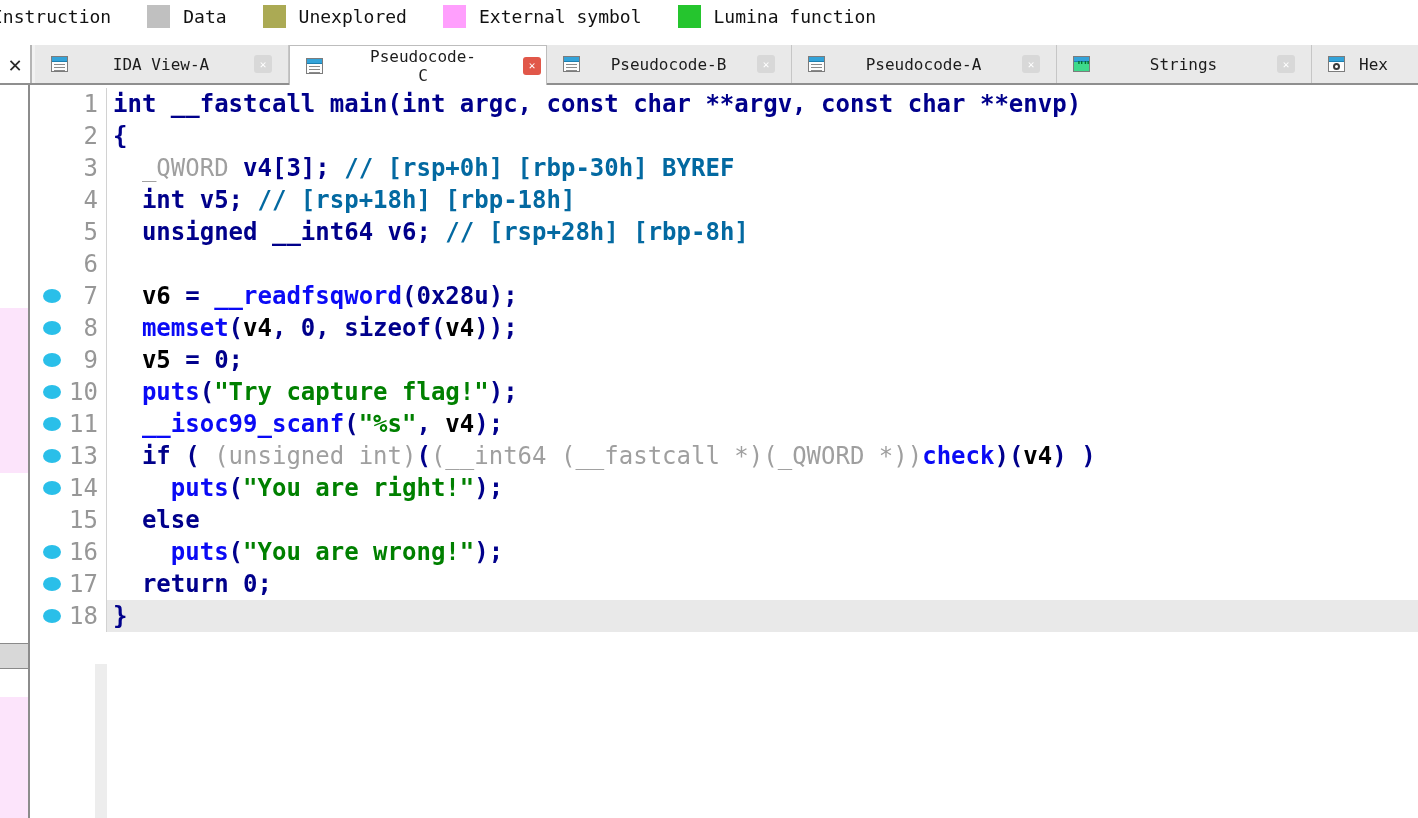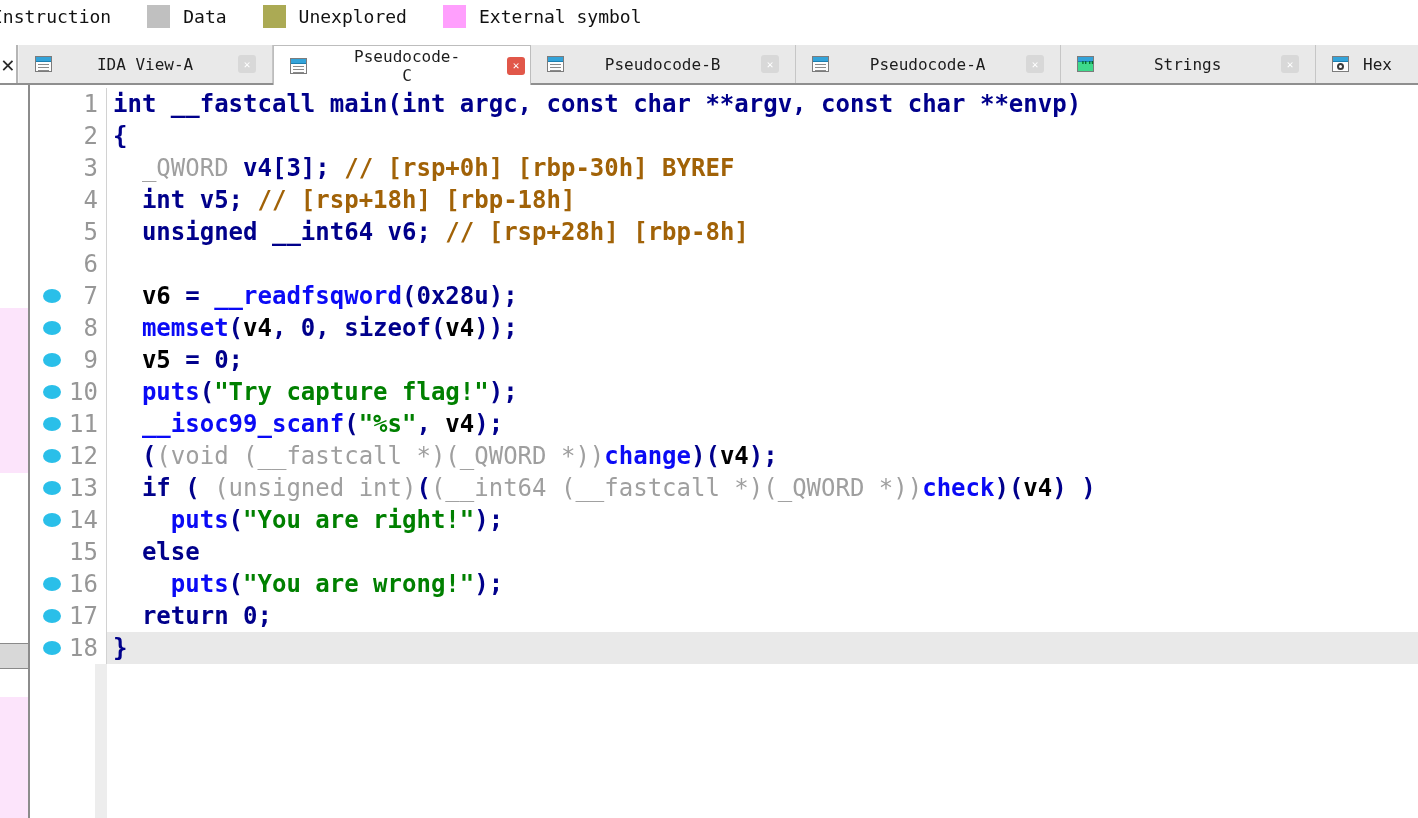--- a/index.html
+++ b/index.html
@@ -64,21 +64,21 @@
   .gut{width:76px;flex:0 0 76px;position:relative;text-align:right;box-sizing:border-box;
        padding-right:8px;border-right:1px solid #d2d2d2;}
   .gut .num{font-size:24px;font-weight:400;color:#979797;}
   .bp{position:absolute;left:12px;top:9px;width:18px;height:14px;border-radius:50%;
       background:#2abfe9;}
   .codetext{flex:1;font-size:24px;font-weight:700;padding-left:6px;color:#00008b;}
   .row.hl .codetext{background:#e9e9e9;}
   .tk-n{color:#00008b;}
   .tk-v{color:#000000;}
   .tk-f{color:#0a0af5;}
-  .tk-c{color:#a16207;}
+  .tk-c{color:#0369a1;}
   .tk-g{color:#9f9f9f;font-weight:400;}
   .tk-s{color:#008000;}
   .gutterband{position:absolute;left:64px;top:579px;width:12px;height:154px;background:#ededed;}
 </style>
 </head>
 <body>
 
 <div class="stage">
 
   <div class="legendbar">
@@ -91,20 +91,24 @@
           <span class="legend-label">Data</span>
         </span>
         <span class="legend-item">
           <span class="legend-swatch" style="background: rgb(171, 170, 84);"></span>
           <span class="legend-label">Unexplored</span>
         </span>
         <span class="legend-item">
           <span class="legend-swatch" style="background: rgb(255, 159, 253);"></span>
           <span class="legend-label">External symbol</span>
         </span>
+        <span class="legend-item">
+          <span class="legend-swatch" style="background: rgb(37, 197, 46);"></span>
+          <span class="legend-label">Lumina function</span>
+        </span>
       </div>
   </div>
 
   <div class="tabbar">
     <div class="panel-close">✕</div>
     <div class="tabgap"></div>
     <span id="tabs-holder" style="display:flex;">
         <div class="tab" style="width: 254px; box-sizing: border-box;">
           <span class="winicon">
             <span class="bar"></span>
@@ -118,21 +122,21 @@
         <div class="tab active" style="width: 258px; box-sizing: border-box; gap: 37px;">
           <span class="winicon">
             <span class="bar"></span>
             <span class="ln l1"></span>
             <span class="ln l2"></span>
             <span class="ln l3"></span>
           </span>
           <span class="tab-label">Pseudocode-C</span>
           <span class="tab-close red">✕</span>
         </div>
-        <div class="tab" style="width: 265px; box-sizing: border-box;">
+        <div class="tab" style="width: 245px; box-sizing: border-box;">
           <span class="winicon">
             <span class="bar"></span>
             <span class="ln l1"></span>
             <span class="ln l2"></span>
             <span class="ln l3"></span>
           </span>
           <span class="tab-label">Pseudocode-B</span>
           <span class="tab-close">✕</span>
         </div>
         <div class="tab" style="width: 265px; box-sizing: border-box;">
@@ -175,21 +179,20 @@
           <div class="row"><span class="gut"><span class="num">2</span></span><span class="codetext"><span class="tk-n">{</span></span></div>
           <div class="row"><span class="gut"><span class="num">3</span></span><span class="codetext"><span class="tk-n">  </span><span class="tk-g">_QWORD</span><span class="tk-n"> v4[3]; </span><span class="tk-c">// [rsp+0h] [rbp-30h] BYREF</span></span></div>
           <div class="row"><span class="gut"><span class="num">4</span></span><span class="codetext"><span class="tk-n">  int v5; </span><span class="tk-c">// [rsp+18h] [rbp-18h]</span></span></div>
           <div class="row"><span class="gut"><span class="num">5</span></span><span class="codetext"><span class="tk-n">  unsigned __int64 v6; </span><span class="tk-c">// [rsp+28h] [rbp-8h]</span></span></div>
           <div class="row"><span class="gut"><span class="num">6</span></span><span class="codetext"></span></div>
           <div class="row"><span class="gut"><span class="bp"></span><span class="num">7</span></span><span class="codetext"><span class="tk-n">  </span><span class="tk-v">v6</span><span class="tk-n"> = </span><span class="tk-f">__readfsqword</span><span class="tk-n">(0x28u);</span></span></div>
           <div class="row"><span class="gut"><span class="bp"></span><span class="num">8</span></span><span class="codetext"><span class="tk-n">  </span><span class="tk-f">memset</span><span class="tk-n">(</span><span class="tk-v">v4</span><span class="tk-n">, 0, sizeof(</span><span class="tk-v">v4</span><span class="tk-n">));</span></span></div>
           <div class="row"><span class="gut"><span class="bp"></span><span class="num">9</span></span><span class="codetext"><span class="tk-n">  </span><span class="tk-v">v5</span><span class="tk-n"> = 0;</span></span></div>
           <div class="row"><span class="gut"><span class="bp"></span><span class="num">10</span></span><span class="codetext"><span class="tk-n">  </span><span class="tk-f">puts</span><span class="tk-n">(</span><span class="tk-s">"Try capture flag!"</span><span class="tk-n">);</span></span></div>
           <div class="row"><span class="gut"><span class="bp"></span><span class="num">11</span></span><span class="codetext"><span class="tk-n">  </span><span class="tk-f">__isoc99_scanf</span><span class="tk-n">(</span><span class="tk-s">"%s"</span><span class="tk-n">, </span><span class="tk-v">v4</span><span class="tk-n">);</span></span></div>
-          <div class="row"><span class="gut"><span class="bp"></span><span class="num">12</span></span><span class="codetext"><span class="tk-n">  (</span><span class="tk-g">(void (__fastcall *)(_QWORD *))</span><span class="tk-f">change</span><span class="tk-n">)(</span><span class="tk-v">v4</span><span class="tk-n">);</span></span></div>
           <div class="row"><span class="gut"><span class="bp"></span><span class="num">13</span></span><span class="codetext"><span class="tk-n">  if ( </span><span class="tk-g">(unsigned int)</span><span class="tk-n">(</span><span class="tk-g">(__int64 (__fastcall *)(_QWORD *))</span><span class="tk-f">check</span><span class="tk-n">)(</span><span class="tk-v">v4</span><span class="tk-n">) )</span></span></div>
           <div class="row"><span class="gut"><span class="bp"></span><span class="num">14</span></span><span class="codetext"><span class="tk-n">    </span><span class="tk-f">puts</span><span class="tk-n">(</span><span class="tk-s">"You are right!"</span><span class="tk-n">);</span></span></div>
           <div class="row"><span class="gut"><span class="num">15</span></span><span class="codetext"><span class="tk-n">  else</span></span></div>
           <div class="row"><span class="gut"><span class="bp"></span><span class="num">16</span></span><span class="codetext"><span class="tk-n">    </span><span class="tk-f">puts</span><span class="tk-n">(</span><span class="tk-s">"You are wrong!"</span><span class="tk-n">);</span></span></div>
           <div class="row"><span class="gut"><span class="bp"></span><span class="num">17</span></span><span class="codetext"><span class="tk-n">  return 0;</span></span></div>
           <div class="row hl"><span class="gut"><span class="bp"></span><span class="num">18</span></span><span class="codetext"><span class="tk-n">}</span></span></div>
         </div>
       <div class="gutterband"></div>
     </div>
   </div>

